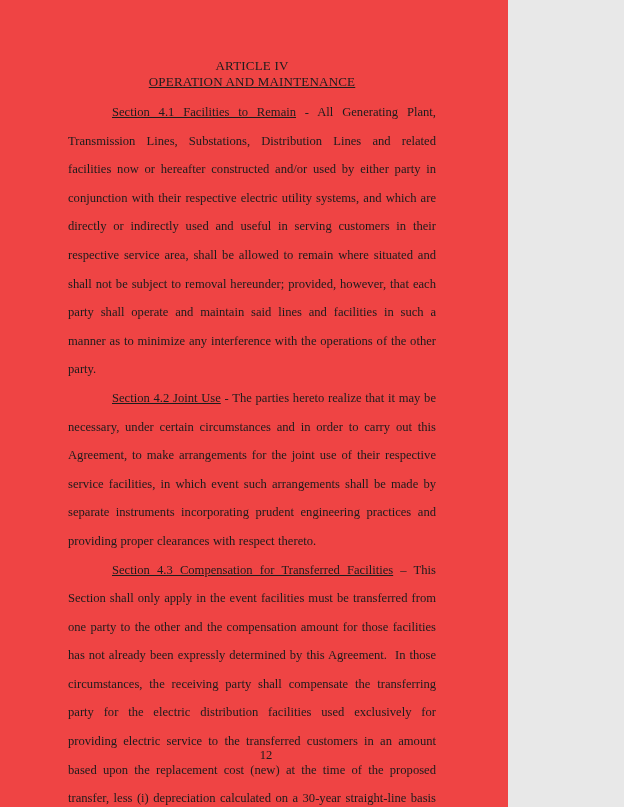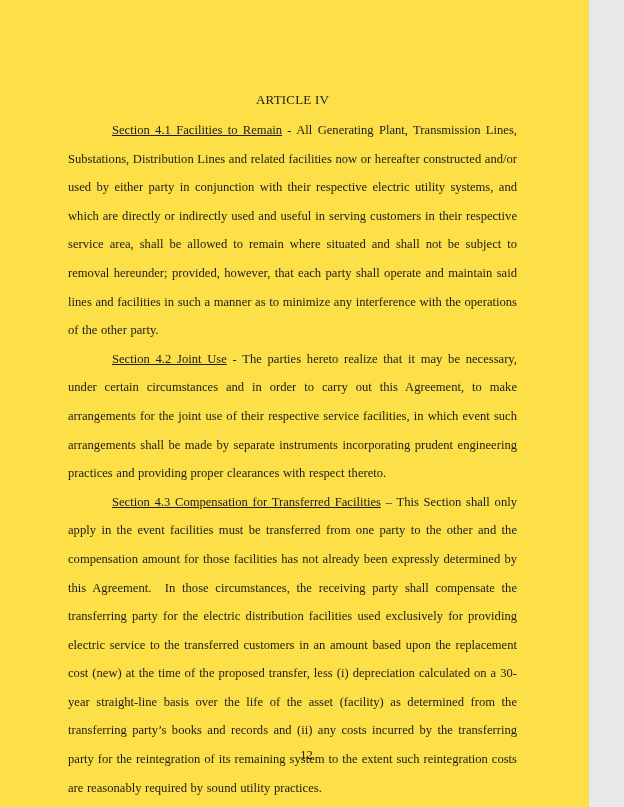--- a/index.html
+++ b/index.html
@@ -2,28 +2,28 @@
 <html><head>
 <meta charset="utf-8">
 <style>
   html, body {
     margin: 0;
     padding: 0;
     background: #e8e8e8;
   }
   .page {
     position: relative;
-    width: 589px;
+    width: 508px;
     height: 807px;
     margin: 0;
-    background: #fde047;
+    background: #ef4444;
     color: #1c1c1c;
     font-family: "Liberation Serif", "DejaVu Serif", serif;
     box-sizing: border-box;
-    padding: 92px 72px 0 68px;
+    padding: 58px 72px 0 68px;
     overflow: hidden;
   }
   .doc-header {
     text-align: center;
     font-size: 13px;
     line-height: 16px;
     letter-spacing: 0.2px;
   }
   .doc-header .article-title {
     text-decoration: underline;
@@ -52,20 +52,21 @@
     color: #1c1c1c;
   }
 </style>
 </head>
 <body>
 
 <div class="page">
 
   <div class="doc-header">
     <div class="article-heading">ARTICLE IV</div>
+    <div class="article-title">OPERATION AND MAINTENANCE</div>
   </div>
 
   <div class="doc-body">
 
     <p class="para"><span class="sec-heading">Section 4.1 Facilities to Remain</span><span> - </span><span>All Generating Plant, Transmission Lines, Substations, Distribution Lines and related facilities now or hereafter constructed and/or used by either party in conjunction with their respective electric utility systems, and which are directly or indirectly used and useful in serving customers in their respective service area, shall be allowed to remain where situated and shall not be subject to removal hereunder; provided, however, that each party shall operate and maintain said lines and facilities in such a manner as to minimize any interference with the operations of the other party.</span></p>
 
     <p class="para"><span class="sec-heading">Section 4.2 Joint Use</span><span> - </span><span>The parties hereto realize that it may be necessary, under certain circumstances and in order to carry out this Agreement, to make arrangements for the joint use of their respective service facilities, in which event such arrangements shall be made by separate instruments incorporating prudent engineering practices and providing proper clearances with respect thereto.</span></p>
 
     <p class="para"><span class="sec-heading">Section 4.3 Compensation for Transferred Facilities</span><span> – </span><span>This Section shall only apply in the event facilities must be transferred from one party to the other and the compensation amount for those facilities has not already been expressly determined by this Agreement.&nbsp; In those circumstances, the receiving party shall compensate the transferring party for the electric distribution facilities used exclusively for providing electric service to the transferred customers in an amount based upon the replacement cost (new) at the time of the proposed transfer, less (i) depreciation calculated on a 30-year straight-line basis over the life of the asset (facility) as determined from the transferring party’s books and records and (ii) any costs incurred by the transferring party for the reintegration of its remaining system to the extent such reintegration costs are reasonably required by sound utility practices.</span></p>
 

